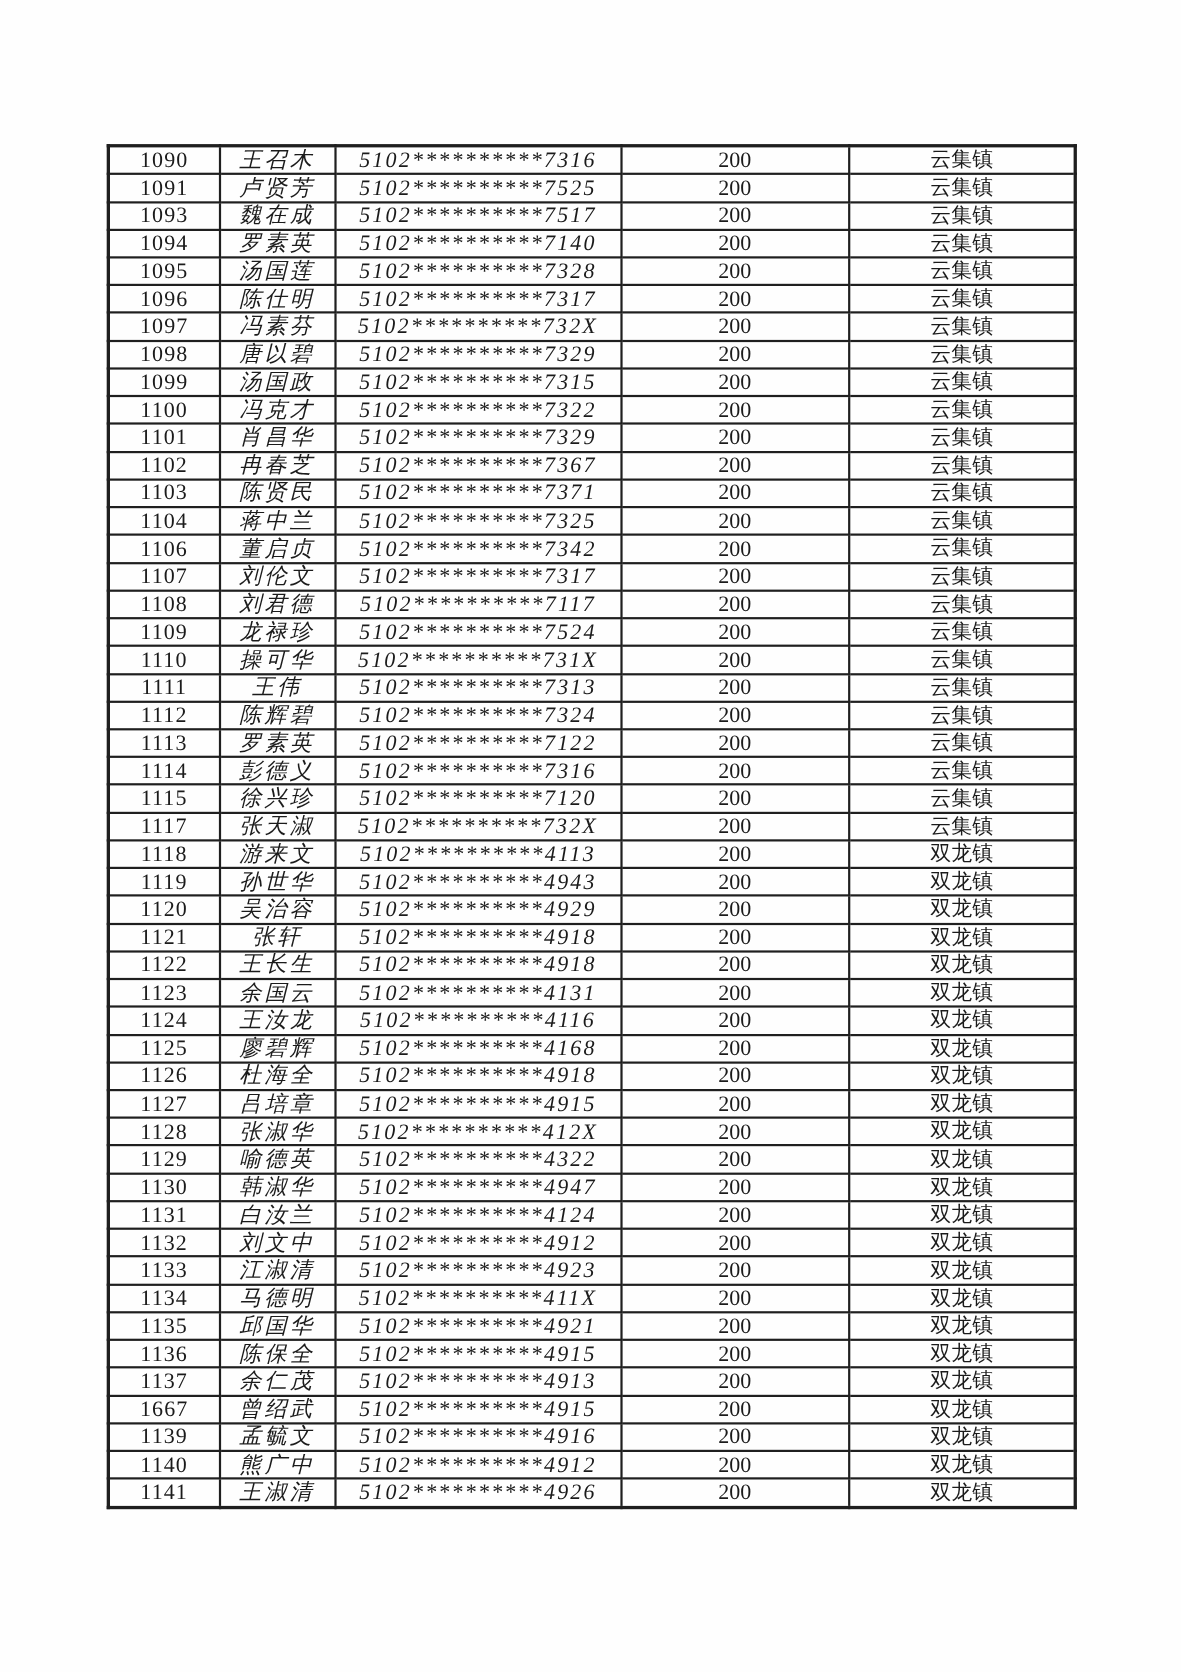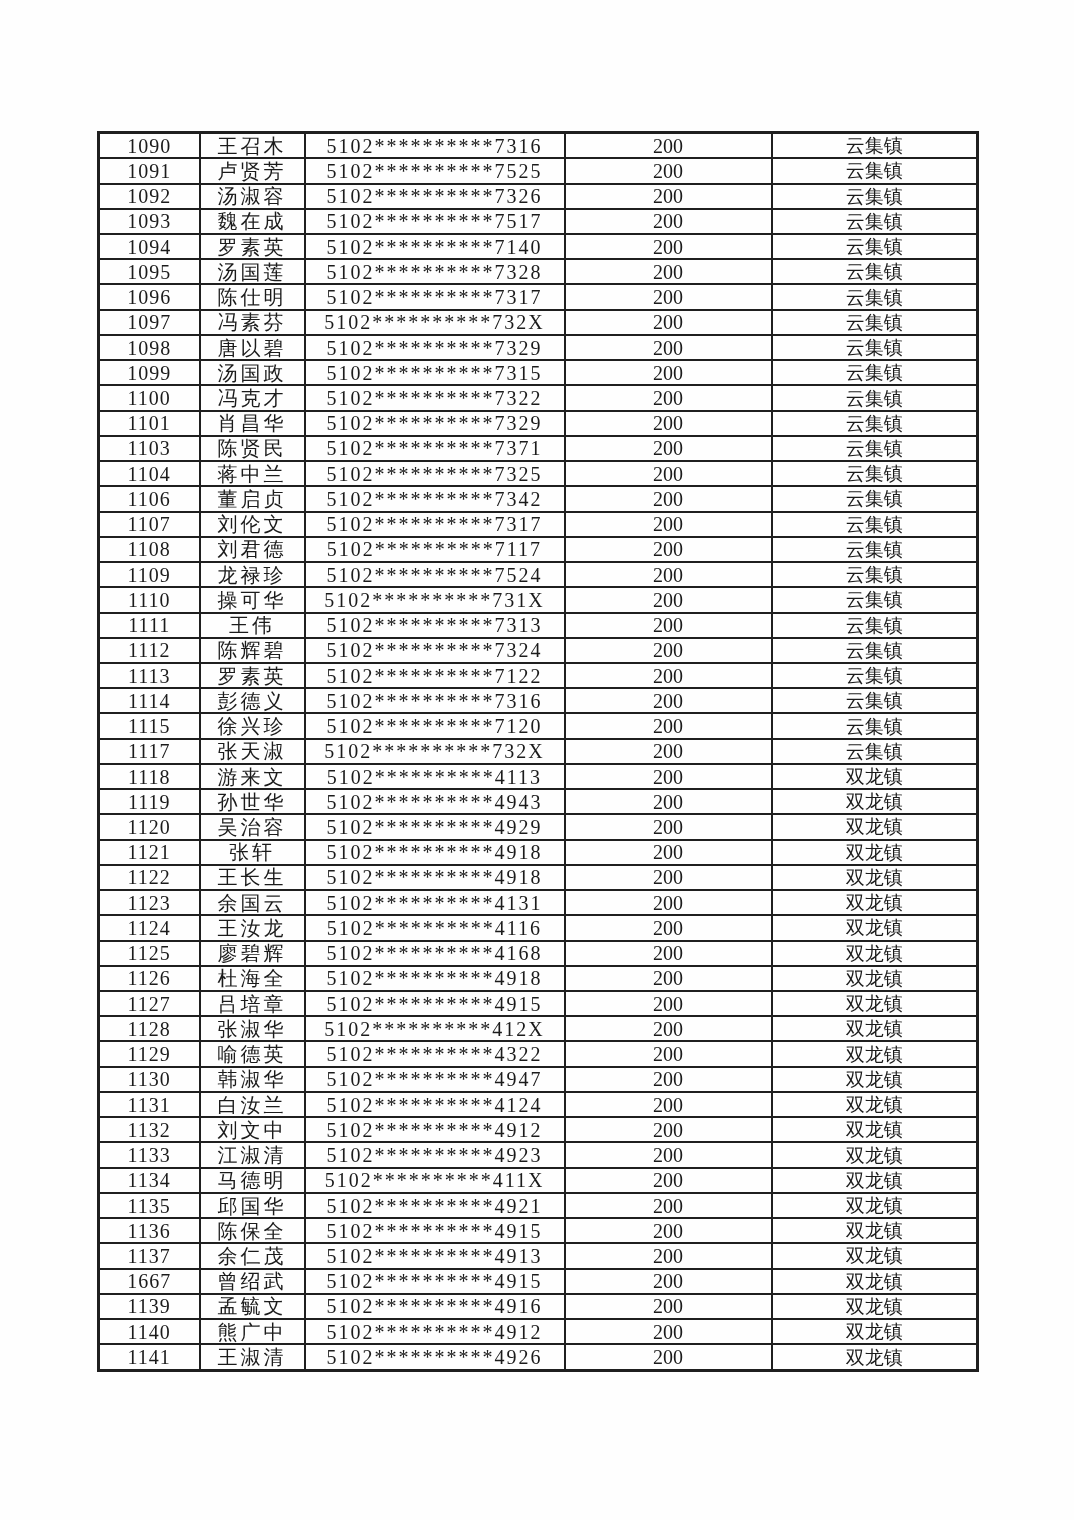--- a/index.html
+++ b/index.html
@@ -36,22 +36,22 @@
     vertical-align: middle;
     padding: 0;
     font-size: 20px;
     line-height: 1;
     height: 21px;
     white-space: nowrap;
     overflow: hidden;
   }
   
   table.roster td:nth-child(1) { letter-spacing: 1px; }
-  table.roster td:nth-child(2) { letter-spacing: 3px; font-size: 20px; }
-  table.roster td:nth-child(3) { letter-spacing: 2px; }
+  table.roster td:nth-child(2) { letter-spacing: 3px; font-size: 20px; font-style: italic; }
+  table.roster td:nth-child(3) { letter-spacing: 2px; font-style: italic; }
   table.roster td:nth-child(5) { letter-spacing: 0; font-size: 19px; }
   .footer {
     position: absolute;
     left: 0;
     top: 1426px;
     width: 1074px;
     text-align: center;
     font-size: 18px;
     color: #737373;
     font-weight: bold;
@@ -79,27 +79,20 @@
           <td>云集镇</td>
         </tr>
         <tr>
           <td>1091</td>
           <td>卢贤芳</td>
           <td>5102**********7525</td>
           <td>200</td>
           <td>云集镇</td>
         </tr>
         <tr>
-          <td>1092</td>
-          <td>汤淑容</td>
-          <td>5102**********7326</td>
-          <td>200</td>
-          <td>云集镇</td>
-        </tr>
-        <tr>
           <td>1093</td>
           <td>魏在成</td>
           <td>5102**********7517</td>
           <td>200</td>
           <td>云集镇</td>
         </tr>
         <tr>
           <td>1094</td>
           <td>罗素英</td>
           <td>5102**********7140</td>
@@ -145,20 +138,27 @@
           <td>1100</td>
           <td>冯克才</td>
           <td>5102**********7322</td>
           <td>200</td>
           <td>云集镇</td>
         </tr>
         <tr>
           <td>1101</td>
           <td>肖昌华</td>
           <td>5102**********7329</td>
+          <td>200</td>
+          <td>云集镇</td>
+        </tr>
+        <tr>
+          <td>1102</td>
+          <td>冉春芝</td>
+          <td>5102**********7367</td>
           <td>200</td>
           <td>云集镇</td>
         </tr>
         <tr>
           <td>1103</td>
           <td>陈贤民</td>
           <td>5102**********7371</td>
           <td>200</td>
           <td>云集镇</td>
         </tr>

